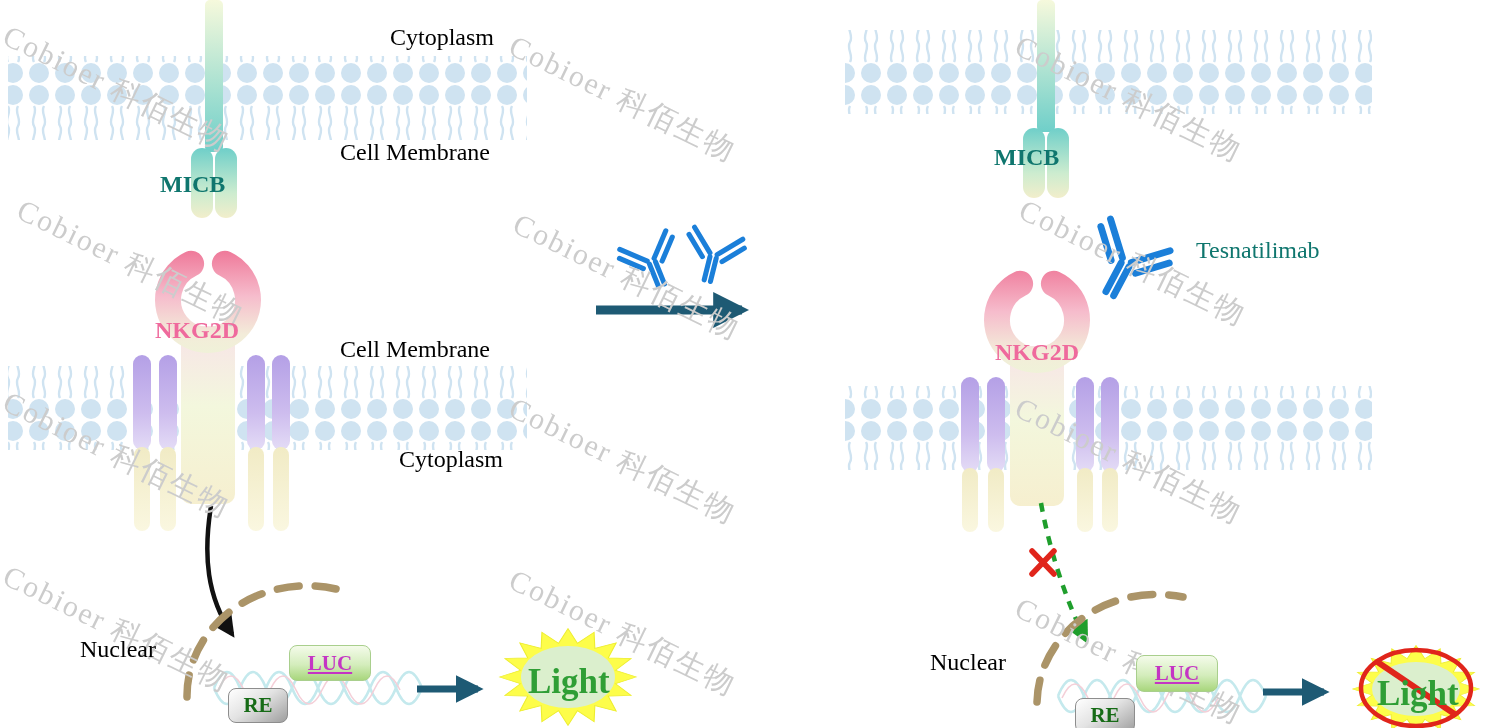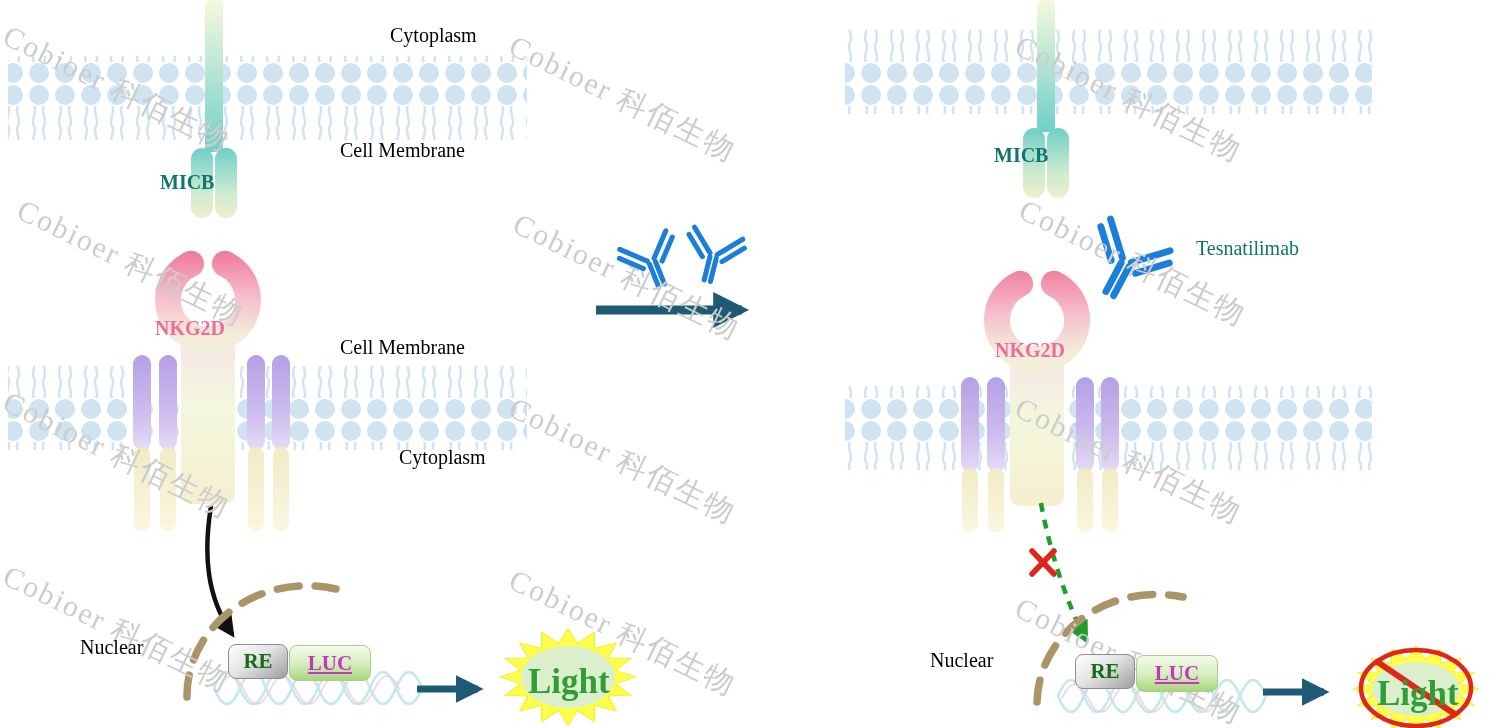--- a/index.html
+++ b/index.html
@@ -2,28 +2,28 @@
 <html><head>
 <meta charset="utf-8">
 <style>
   html,body{margin:0;padding:0;background:#fff;}
   .stage{position:relative;width:1499px;height:728px;background:#ffffff;overflow:hidden;
          font-family:"Liberation Serif",serif;}
   .gfx{position:absolute;left:0;top:0;z-index:10;}
   .wm{position:absolute;z-index:20;font-family:"Liberation Serif",serif;font-size:30px;
       color:#cccccc;transform:rotate(26deg);transform-origin:0 0;white-space:nowrap;
       letter-spacing:2px;pointer-events:none;}
-  .lbl{position:absolute;z-index:30;font-size:20px;color:#000;white-space:nowrap;}
+  .lbl{position:absolute;z-index:30;font-size:24px;color:#000;white-space:nowrap;}
   .navy{color:#0f766e;font-weight:bold;}
   .pink{color:#ef6a9d;font-weight:bold;}
   .greenlbl{color:#2f9e35;font-weight:bold;font-size:35px;text-align:center;}
   .gene{position:absolute;z-index:25;border-radius:8px;display:flex;align-items:center;
         justify-content:center;font-family:"Liberation Serif",serif;font-weight:bold;font-size:21px;}
   .re{background:linear-gradient(145deg,#ffffff 0%,#e3e3e3 45%,#9e9e9e 100%);
-      border:1.6px solid #8d8d8d;color:#166b16;}
+      border:1.6px solid #8d8d8d;color:#166b16;margin-top:44px;}
   .luc{background:linear-gradient(180deg,#f4fbea 0%,#d4edbc 55%,#a8d67c 100%);
        border:1.6px solid #a9cf8d;color:#c435c4;text-decoration:underline;}
 </style>
 </head>
 <body>
 
 <div class="stage">
 
   <div class="wm" style="left:14px;top:16px;">Cobioer 科佰生物</div>
   <div class="wm" style="left:520px;top:26px;">Cobioer 科佰生物</div>

